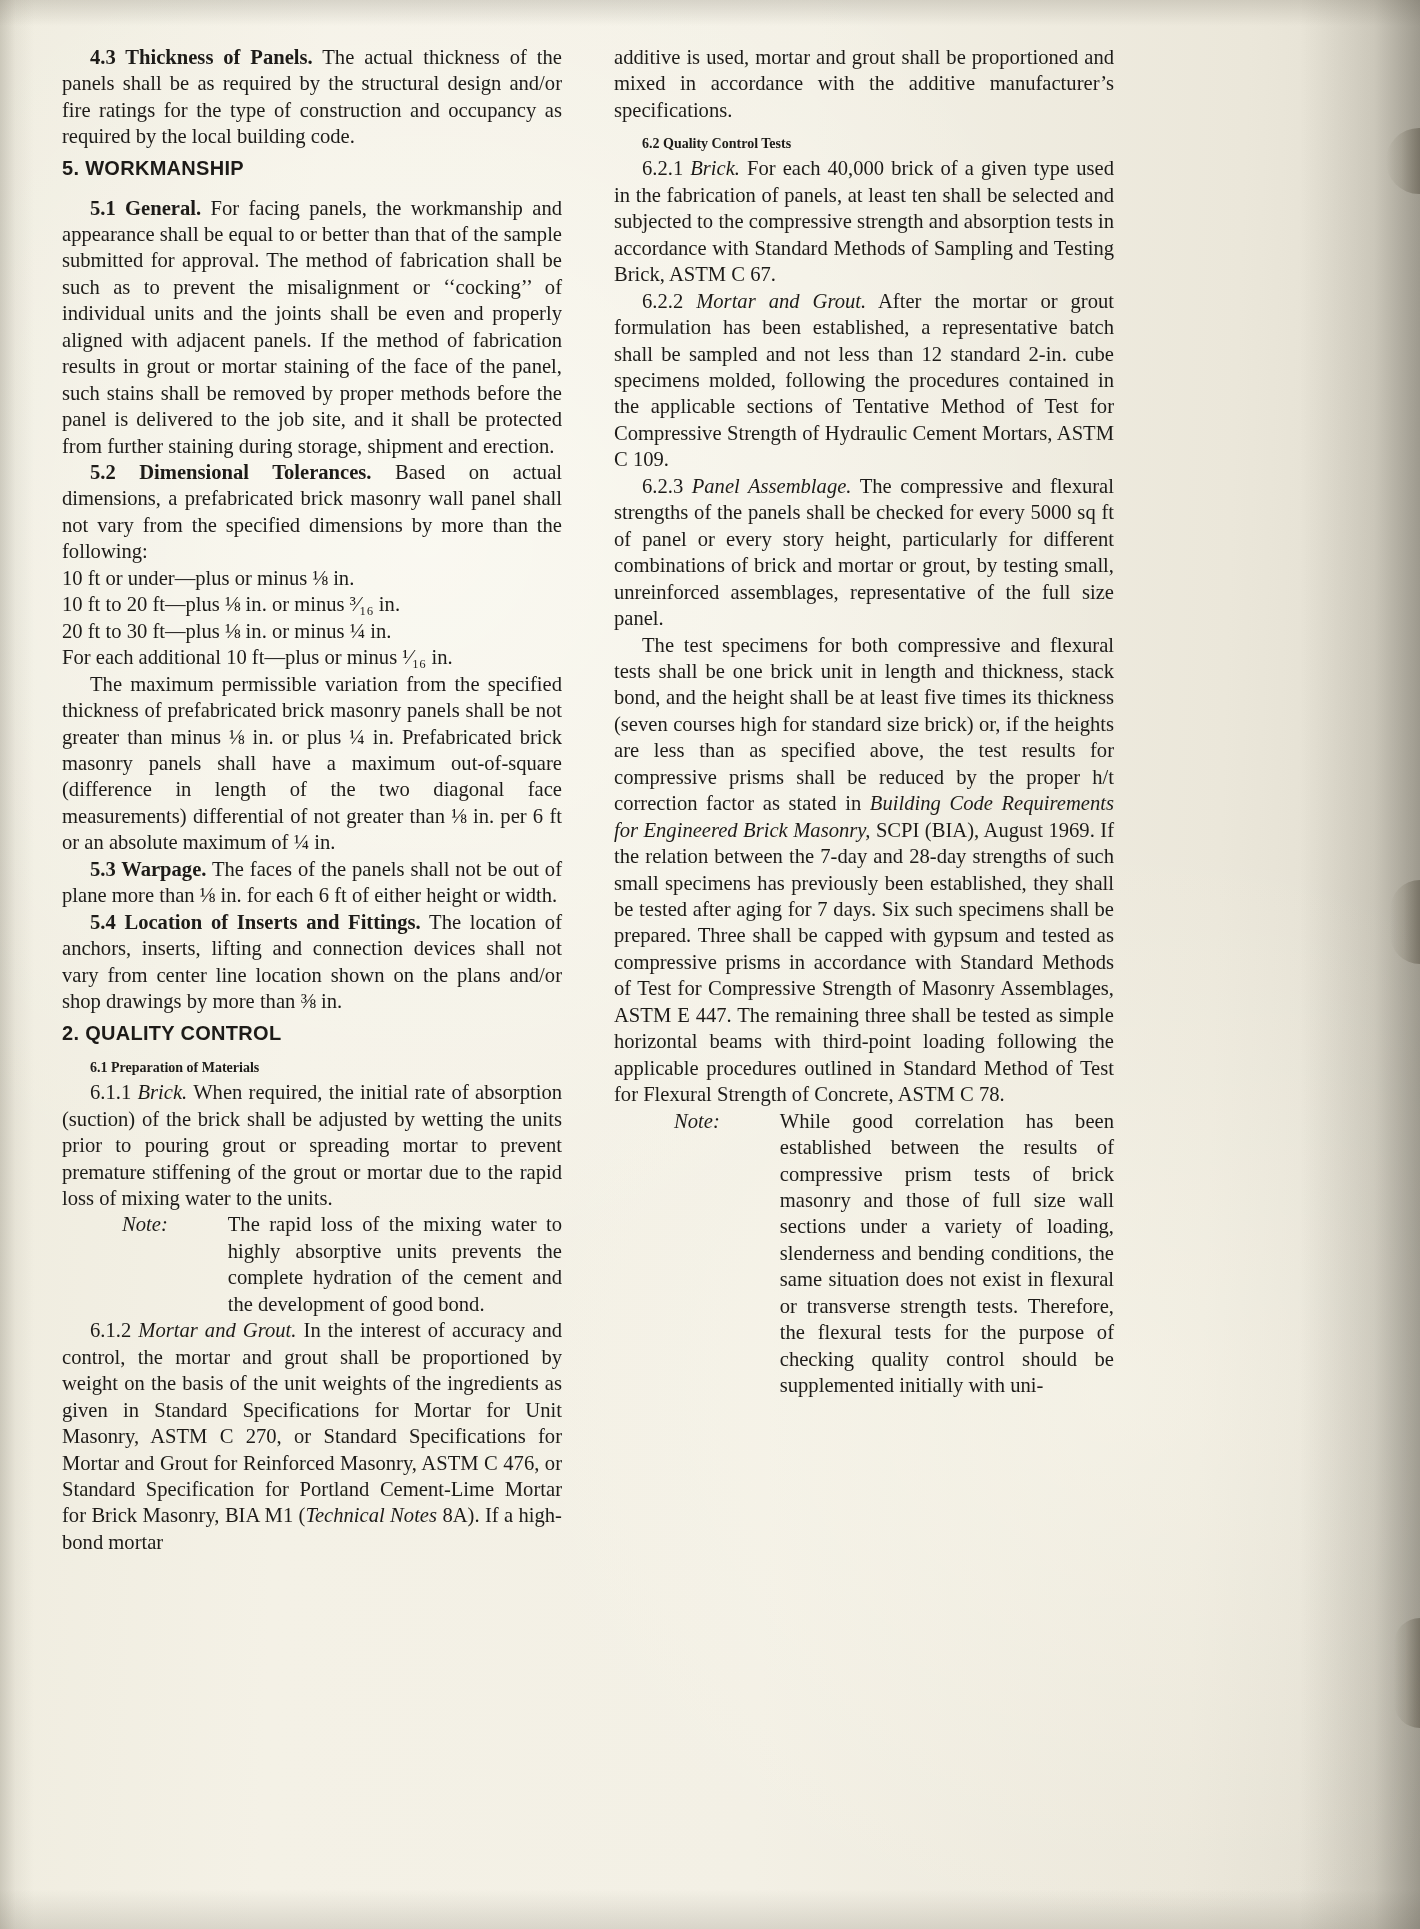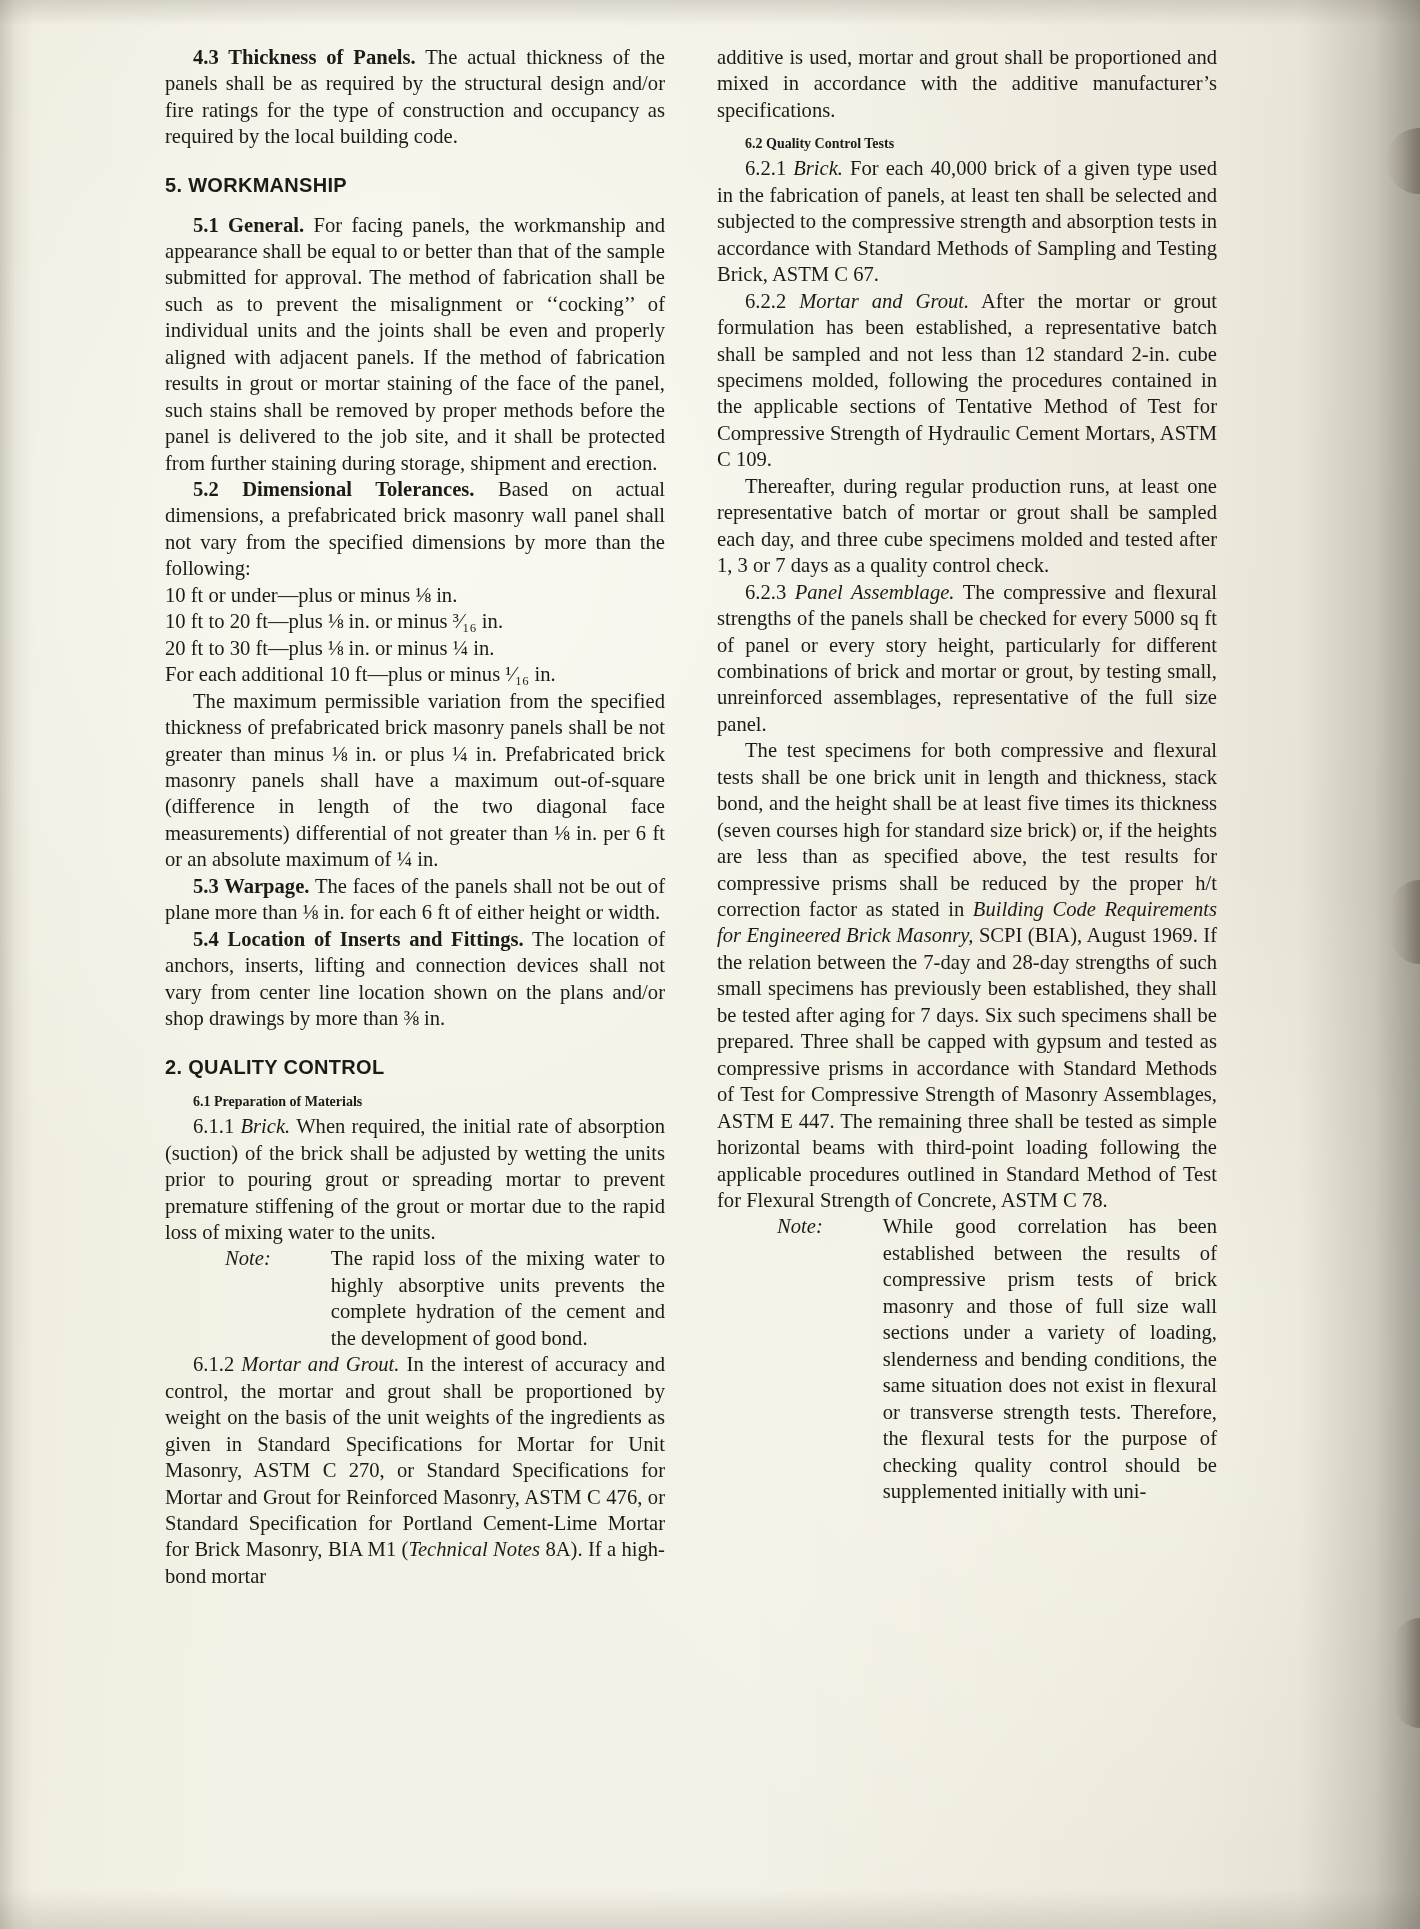--- a/index.html
+++ b/index.html
@@ -64,21 +64,20 @@
   #curl-2 { top: 880px;  width: 30px;  height: 84px; }
   #curl-3 { top: 1618px; width: 26px;  height: 110px; }
 
   #columns {
     position: absolute;
     left: 62px;
     top: 44px;
     width: 1258px;
     display: flex;
     gap: 52px;
-    justify-content: center;
   }
   .column {
     width: 500px;
     font-size: 20.6px;
     line-height: 1.285;
     text-align: justify;
     text-justify: inter-word;
     hyphens: none;
   }
   .column p {
@@ -91,21 +90,21 @@
     text-indent: 0;
   }
   .run-head {
     font-weight: bold;
   }
   .sec-head {
     font-family: "Liberation Sans", "DejaVu Sans", sans-serif;
     font-weight: bold;
     font-size: 20px;
     letter-spacing: 0.3px;
-    margin: 23px 0 13px 0;
+    margin: 6px 0 13px 0;
     text-align: left;
     text-indent: 0;
   }
   .sub-head {
     font-weight: bold;
     font-size: 14px;
     margin: 12px 0 2px 0;
     text-indent: 28px;
     text-align: left;
   }
@@ -190,21 +189,20 @@
 
       <p class="noindent">additive is used, mortar and grout shall be proportioned and mixed in accordance with the additive manufacturer’s specifications.</p>
 
       <div class="sub-head">6.2 Quality Control Tests</div>
 
       <p class="indent"><span>6.2.1 </span><span class="italic">Brick.</span><span> For each 40,000 brick of a given type used in the fabrication of panels, at least ten shall be selected and subjected to the compressive strength and absorption tests in accordance with Standard Methods of Sampling and Testing Brick, ASTM C 67.</span></p>
 
       <p class="indent"><span>6.2.2 </span><span class="italic">Mortar and Grout.</span><span> After the mortar or grout formulation has been established, a representative batch shall be sampled and not less than 12 standard 2-in. cube specimens molded, following the procedures contained in the applicable sections of Tentative Method of Test for Compressive Strength of Hydraulic Cement Mortars, ASTM C 109.</span></p>
 
 
-      <p class="indent">Thereafter, during regular production runs, at least one representative batch of mortar or grout shall be sampled each day, and three cube specimens molded and tested after 1, 3 or 7 days as a quality control check.</p>
 
       <p class="indent"><span>6.2.3 </span><span class="italic">Panel Assemblage.</span><span> The compressive and flexural strengths of the panels shall be checked for every 5000 sq ft of panel or every story height, particularly for different combinations of brick and mortar or grout, by testing small, unreinforced assemblages, representative of the full size panel.</span></p>
 
       <p class="indent"><span>The test specimens for both compressive and flexural tests shall be one brick unit in length and thickness, stack bond, and the height shall be at least five times its thickness (seven courses high for standard size brick) or, if the heights are less than as specified above, the test results for compressive prisms shall be reduced by the proper h/t correction factor as stated in </span><span class="italic">Building Code Requirements for Engineered Brick Masonry,</span><span> SCPI (BIA), August 1969. If the relation between the 7-day and 28-day strengths of such small specimens has previously been established, they shall be tested after aging for 7 days. Six such specimens shall be prepared. Three shall be capped with gypsum and tested as compressive prisms in accordance with Standard Methods of Test for Compressive Strength of Masonry Assemblages, ASTM E 447. The remaining three shall be tested as simple horizontal beams with third-point loading following the applicable procedures outlined in Standard Method of Test for Flexural Strength of Concrete, ASTM C 78.</span></p>
 
       <div class="note-block">
         <span class="note-label">Note:</span>
         <span class="note-body">While good correlation has been established between the results of compressive prism tests of brick masonry and those of full size wall sections under a variety of loading, slenderness and bending conditions, the same situation does not exist in flexural or transverse strength tests. Therefore, the flexural tests for the purpose of checking quality control should be supplemented initially with uni-</span>
       </div>
 

